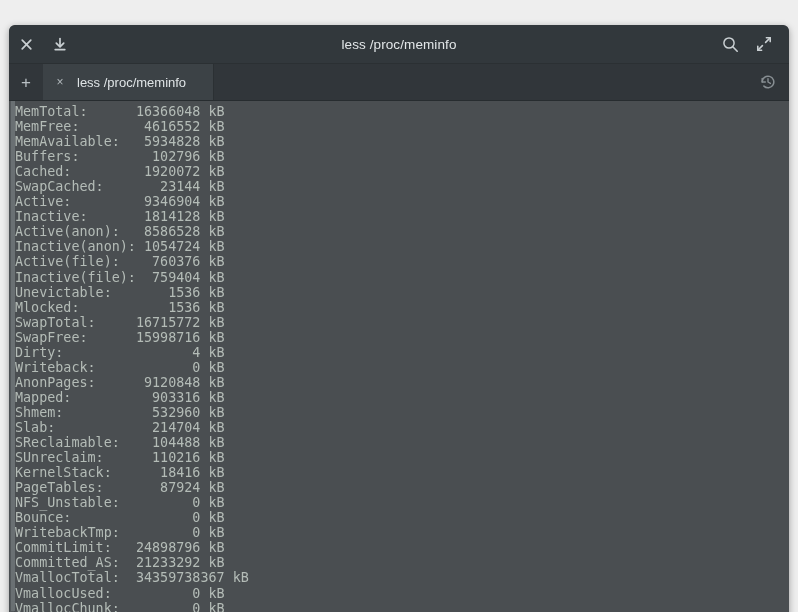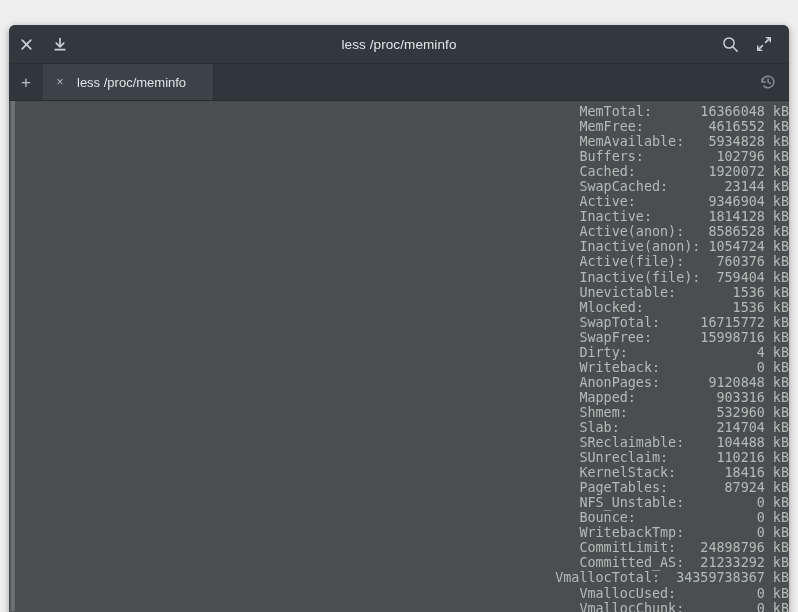--- a/index.html
+++ b/index.html
@@ -137,21 +137,21 @@
   #term-lines {
     position: relative;
     padding-left: 6px;
     font-family: "DejaVu Sans Mono", "Liberation Mono", monospace;
     font-size: 13.4px;
     line-height: 15.05px;
     color: #b4bcb7;
     white-space: pre;
     letter-spacing: 0px;
   }
-  .term-line { height: 15.05px; text-align: right; }
+  .term-line { height: 15.05px; }
   #less-prompt {
     font-family: "DejaVu Sans Mono", "Liberation Mono", monospace;
     font-size: 13.4px;
     line-height: 15.05px;
     color: #b4bcb7;
     padding-left: 6px;
     white-space: pre;
   }
 </style>
 </head>

